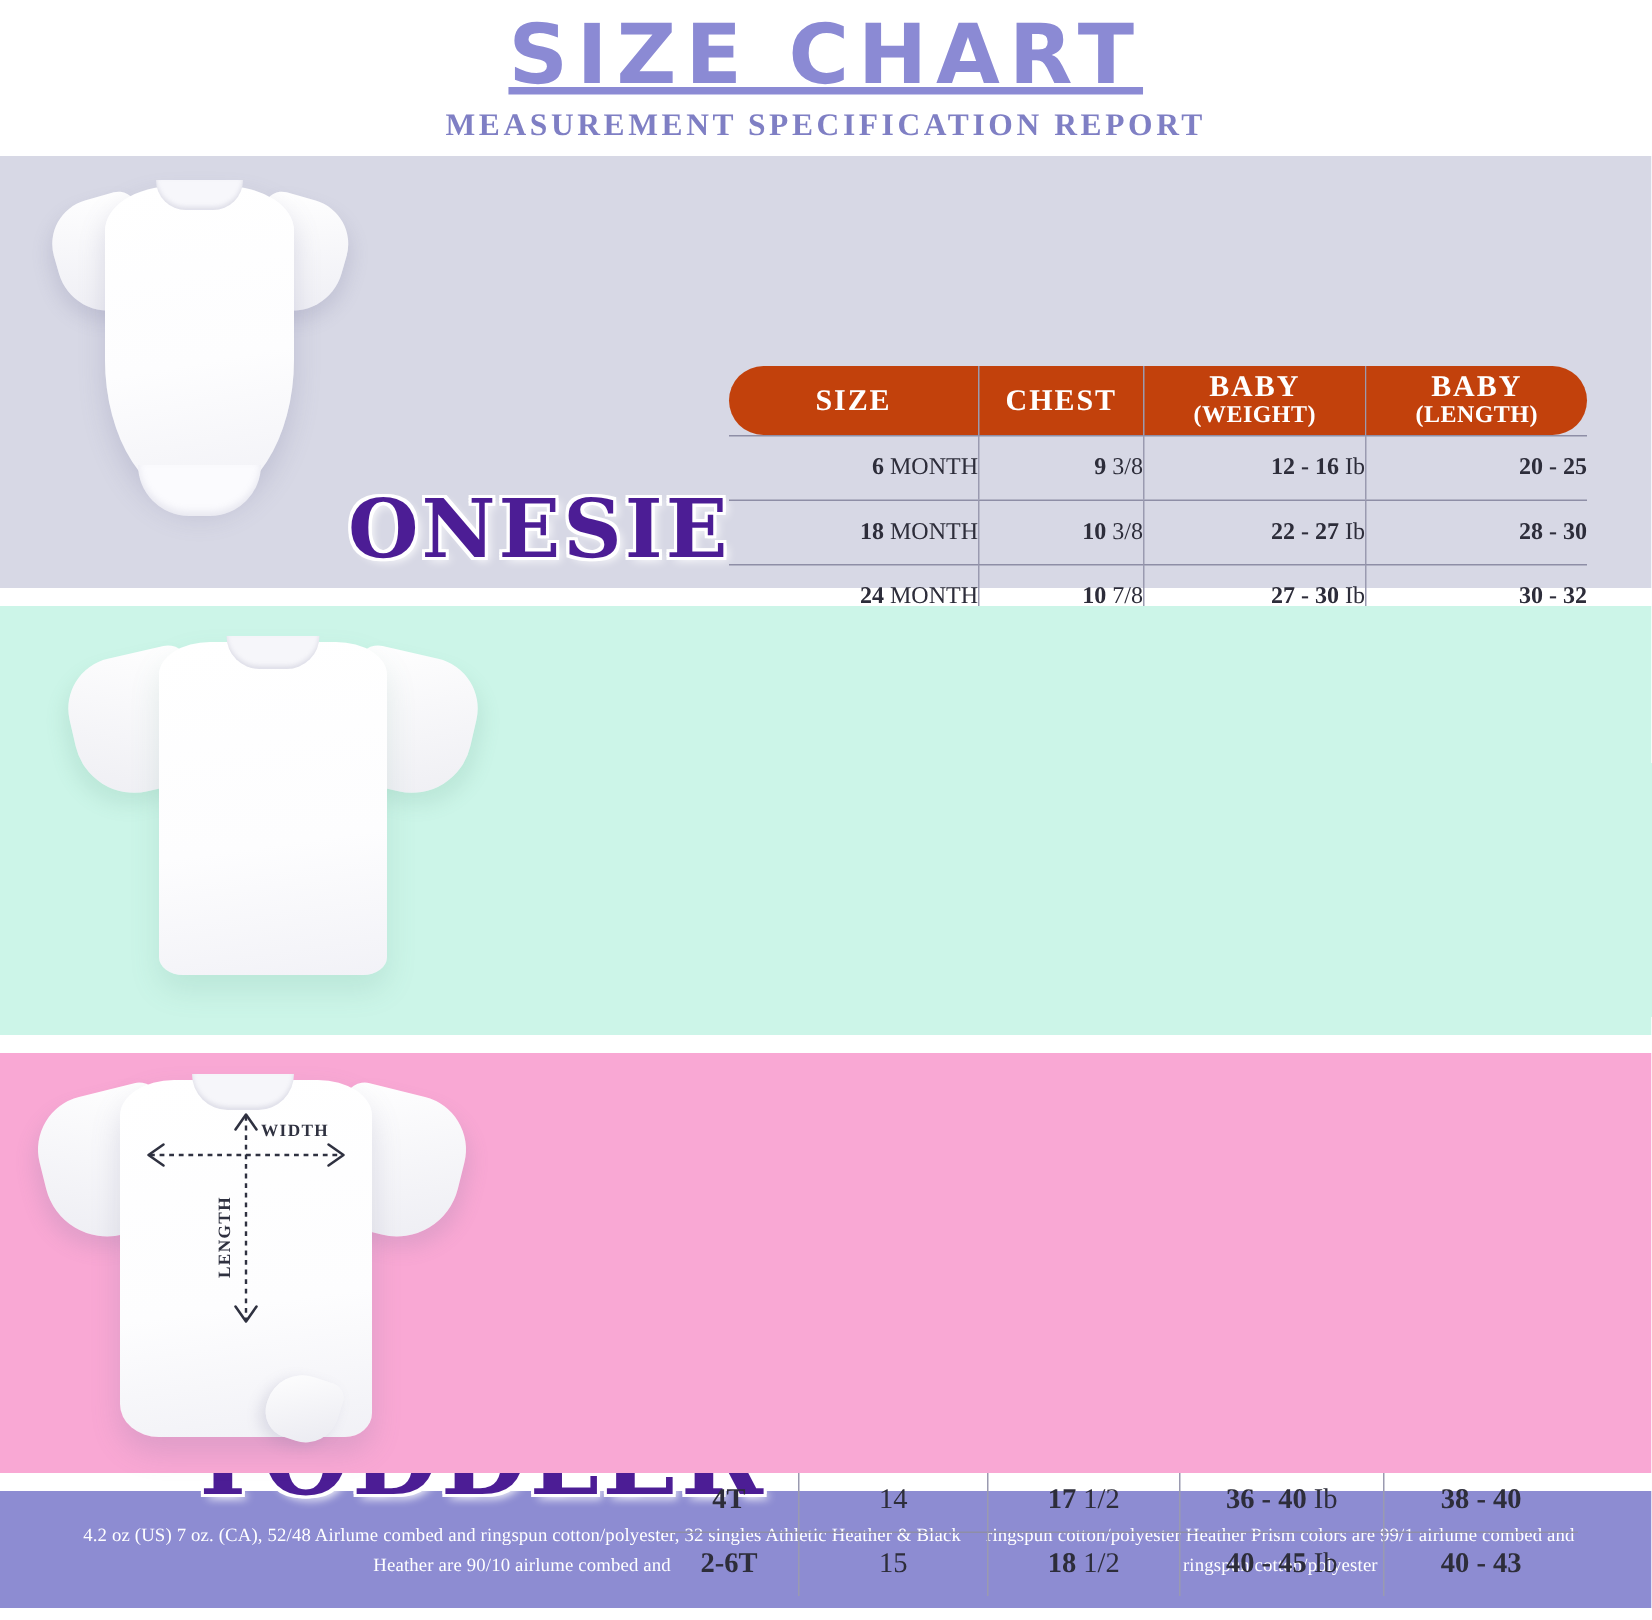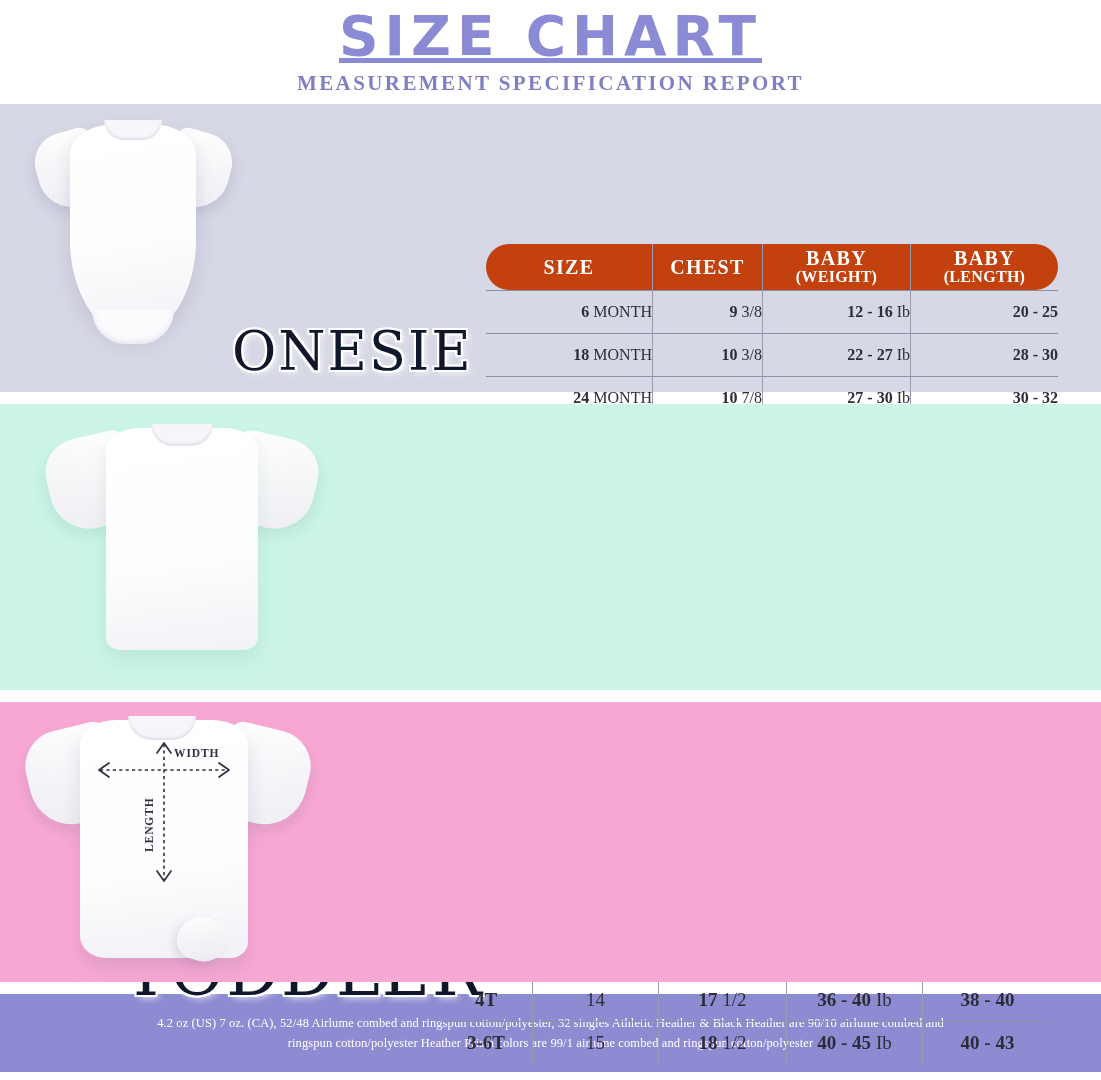--- a/index.html
+++ b/index.html
@@ -46,21 +46,21 @@
   .band{ position:relative; width:1101px; }
   .band-onesie { height:288px; background:#d7d8e5; }
   .band-gap    { height:12px;  background:#ffffff; }
   .band-toddler{ height:286px; background:#ccf5e8; }
   .band-youth  { height:280px; background:#f9a8d4; }
 
   .footer{
     height:78px;
     background:#8d8cd2;
     display:flex;
-    flex-direction:column;
+    flex-direction:row;
     align-items:center;
     justify-content:center;
     padding:0 45px;
   }
   .footer-line{
     font-family:"Liberation Serif", serif;
     color:#ffffff;
     font-size:12.5px;
     line-height:20px;
     text-align:center;
@@ -164,22 +164,22 @@
     border-radius:24px 10px 22px 18px;
     transform:rotate(18deg);
     box-shadow:-3px 4px 9px rgba(110,110,150,.18);
   }
   .measure-svg{ position:absolute; left:0; top:0; }
 
   
   .wordmark{
     position:absolute;
     font-family:"DejaVu Serif", serif;
-    font-weight:normal;
-    color:#0f172a;
+    font-weight:bold;
+    color:#4c1d95;
     letter-spacing:2px;
     text-shadow:
        2px 0 0 #ffffff, -2px 0 0 #ffffff,
        0 2px 0 #ffffff, 0 -2px 0 #ffffff,
        2px 2px 0 #ffffff, -2px -2px 0 #ffffff,
        2px -2px 0 #ffffff, -2px 2px 0 #ffffff,
        3px 3px 6px rgba(255,255,255,.9);
     white-space:nowrap;
   }
   .wm-onesie { left:232px; top:216px; font-size:54px; }
@@ -365,21 +365,21 @@
         <td class="vsep"><span class="b">35 - 38</span> <span class="n"></span></td>
       </tr>
       <tr>
         <td><span class="b">4T</span><span class="n"></span></td>
         <td class="vsep"><span class="b"></span><span class="n">14</span></td>
         <td class="vsep"><span class="b">17</span> <span class="n">1/2</span></td>
         <td class="vsep"><span class="b">36 - 40</span> <span class="n">Ib</span></td>
         <td class="vsep"><span class="b">38 - 40</span> <span class="n"></span></td>
       </tr>
       <tr>
-        <td><span class="b">3-6T</span><span class="n"></span></td>
+        <td><span class="b">2-6T</span><span class="n"></span></td>
         <td class="vsep"><span class="b"></span><span class="n">15</span></td>
         <td class="vsep"><span class="b">18</span> <span class="n">1/2</span></td>
         <td class="vsep"><span class="b">40 - 45</span> <span class="n">Ib</span></td>
         <td class="vsep"><span class="b">40 - 43</span> <span class="n"></span></td>
       </tr>
     </tbody>
   </table>
 </div>
 
 <div class="band-gap"></div>

